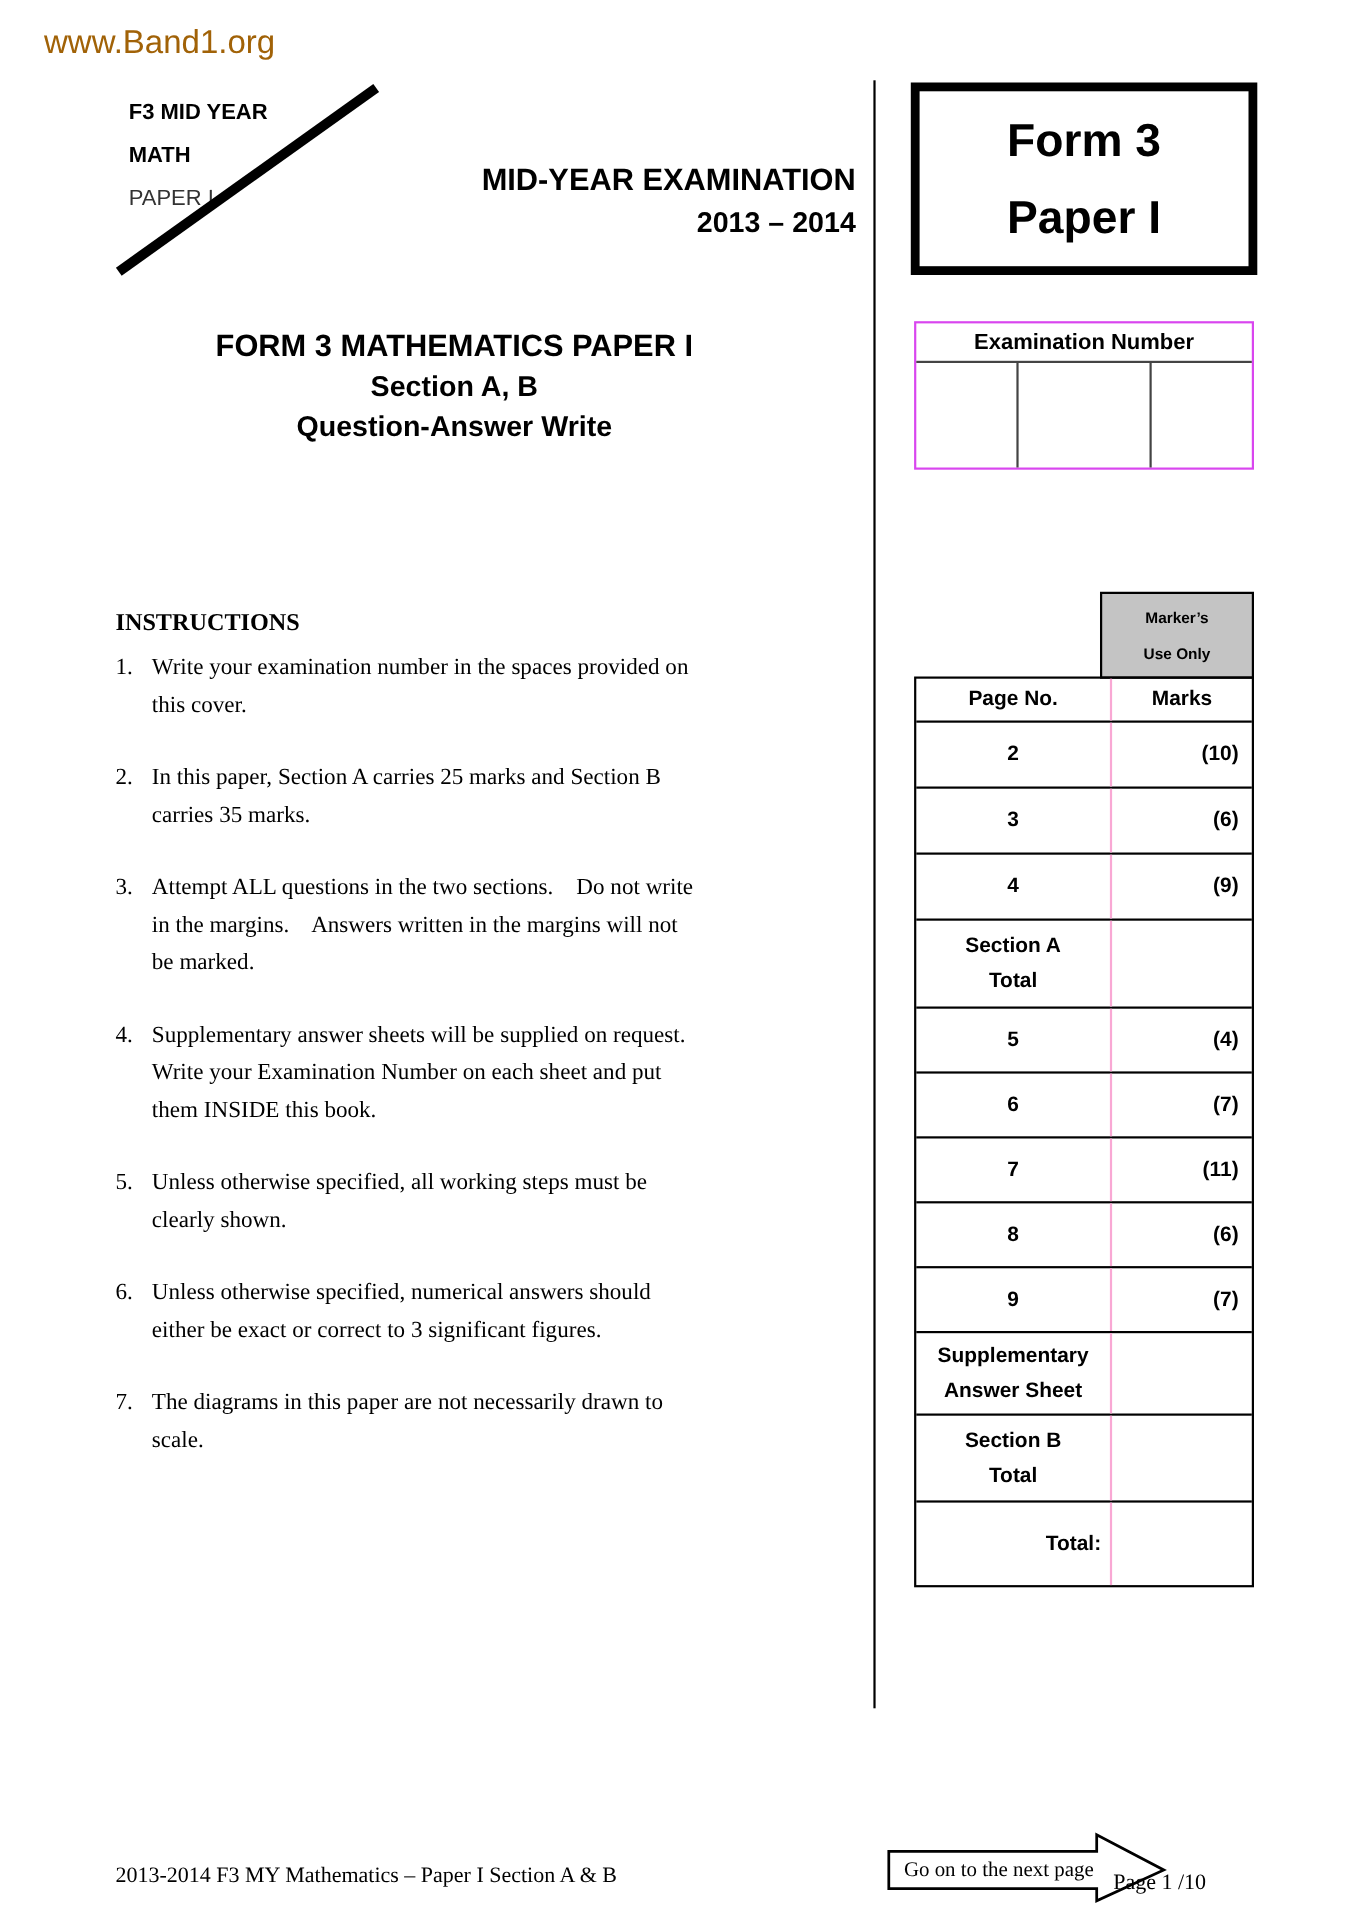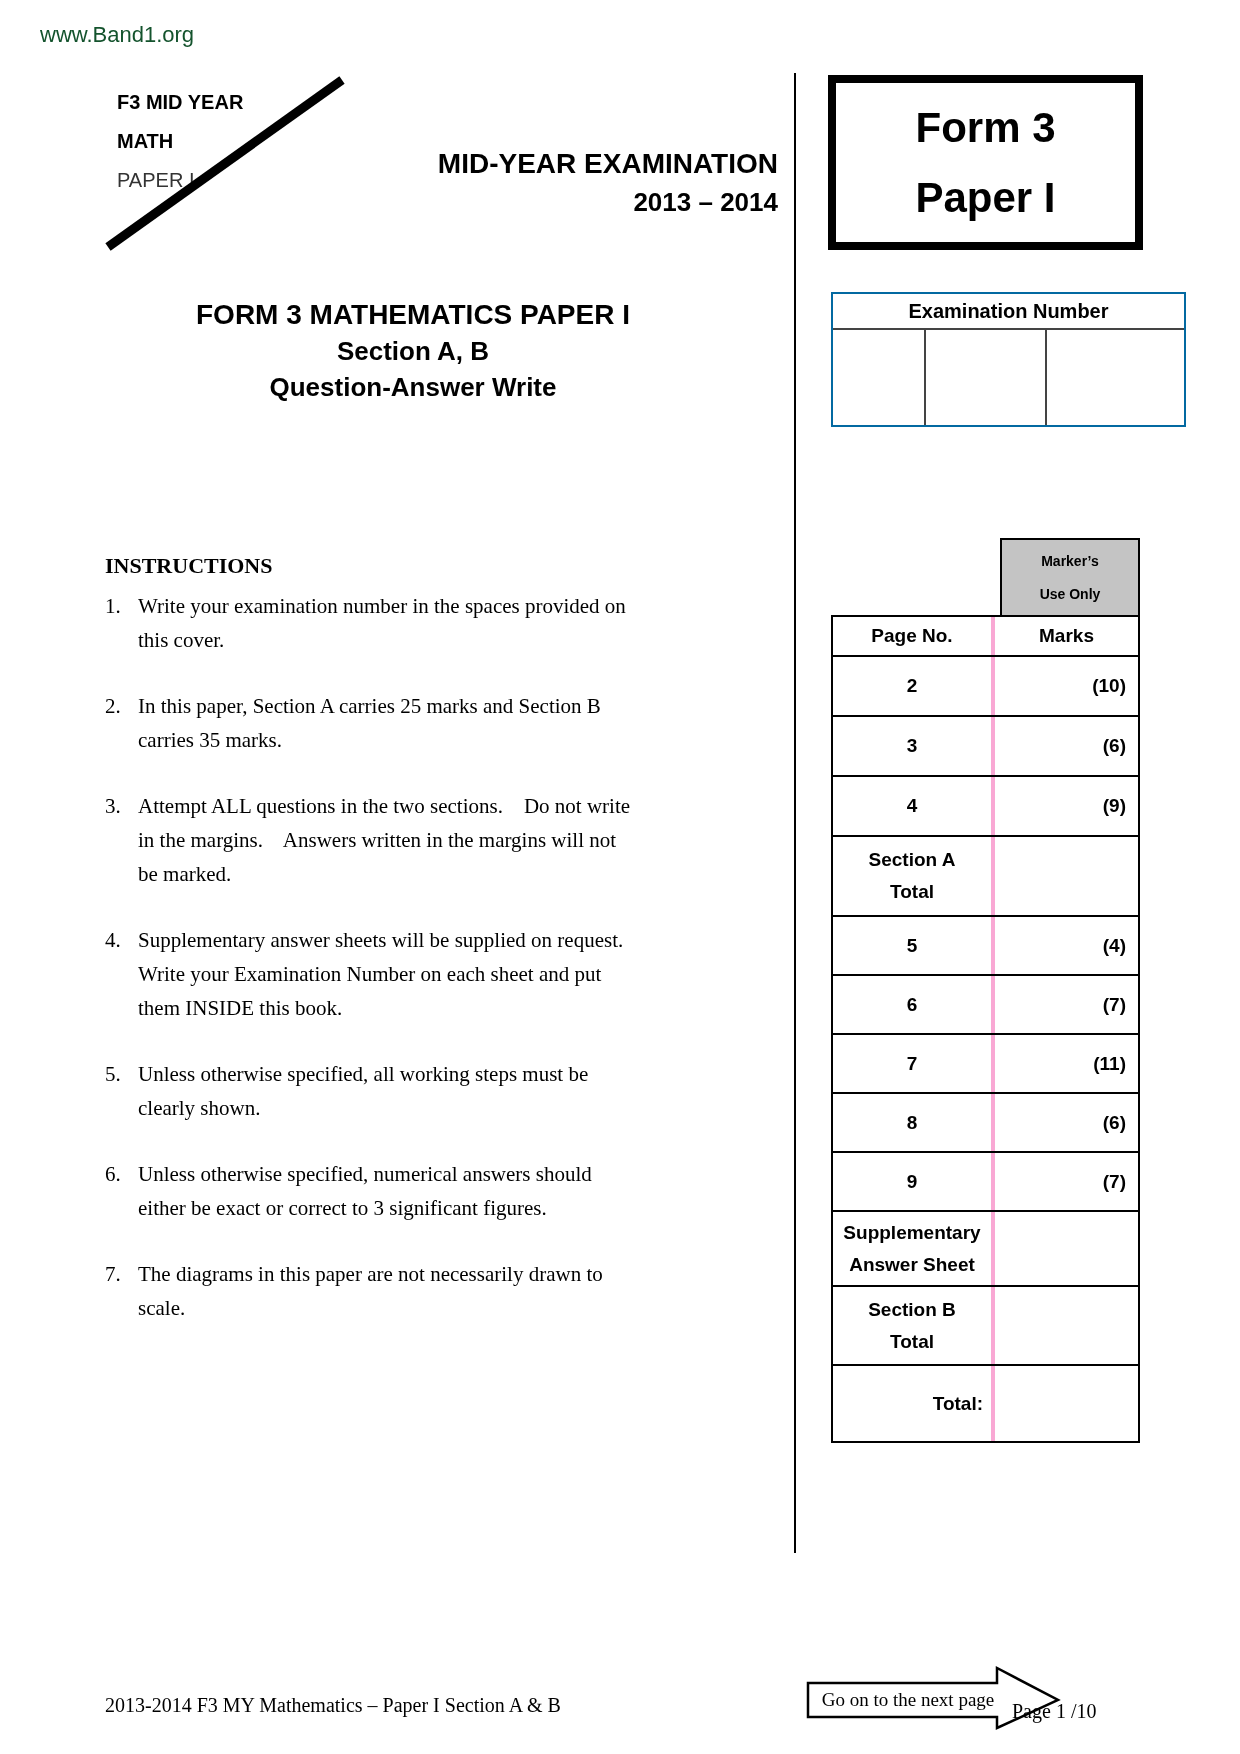--- a/index.html
+++ b/index.html
@@ -5,21 +5,21 @@
   html,body{margin:0;padding:0;background:#ffffff;}
   *{box-sizing:border-box;}
   .page{
     position:relative;width:1240px;height:1754px;background:#ffffff;
     font-family:"Liberation Serif", serif;color:#000;overflow:hidden;
   }
   .abs{position:absolute;}
   .sans{font-family:"Liberation Sans", sans-serif;}
 
   
-  .watermark{left:40px;top:22px;font-size:22px;color:#14532d;}
+  .watermark{left:40px;top:22px;font-size:30px;color:#a16207;}
 
   
   .stamp{left:117px;top:83px;font-weight:bold;font-size:20px;line-height:39px;color:#000;}
   .stamp .light{font-weight:400;color:#333;}
 
   
   .exam-title-block{left:308px;top:147px;width:470px;text-align:right;font-weight:bold;}
   .exam-title{font-size:28px;line-height:34px;}
   .exam-years{font-size:26px;line-height:30px;margin-top:6px;}
   .paper-title-block{left:103px;top:297px;width:620px;text-align:center;font-weight:bold;}
@@ -30,40 +30,40 @@
   .vdivider{left:794px;top:73px;width:2px;height:1480px;background:#000;}
 
   
   .form-badge{
     left:828px;top:75px;width:315px;height:175px;border:8px solid #000;
     display:flex;flex-direction:column;align-items:center;justify-content:center;
     font-weight:bold;font-size:42px;line-height:70px;text-align:center;
   }
 
   
-  .exam-num{left:831px;top:292px;width:355px;border:2px solid #0369a1;}
+  .exam-num{left:831px;top:292px;width:309px;border:2px solid #d946ef;}
   .exam-num .hd{height:36px;border-bottom:2px solid #444;display:flex;align-items:center;justify-content:center;
     font-weight:bold;font-size:20px;}
   .exam-num .cells{display:flex;height:95px;}
   .exam-num .cell{border-right:2px solid #444;}
   .exam-num .cell:last-child{border-right:none;}
   .c1{width:93px;} .c2{width:121px;} .c3{flex:1;}
 
   
   .marker-corner{
     left:1000px;top:538px;width:140px;height:79px;background:#c4c4c4;border:2px solid #000;
     display:flex;align-items:center;justify-content:center;text-align:center;
     font-weight:bold;font-size:14px;line-height:33px;white-space:pre-line;
   }
 
   
   .marker-table{left:831px;top:615px;width:309px;border:2px solid #000;font-weight:bold;font-size:19px;}
   .mrow{display:flex;border-bottom:2px solid #000;}
   .mrow:last-child{border-bottom:none;}
-  .pcell{width:162px;border-right:4px solid #f9a8d4;display:flex;align-items:center;justify-content:center;
+  .pcell{width:178px;border-right:2px solid #f9a8d4;display:flex;align-items:center;justify-content:center;
     text-align:center;white-space:pre-line;line-height:32px;}
   .mcell{flex:1;display:flex;align-items:center;justify-content:flex-end;padding-right:12px;}
   .mcell.center{justify-content:center;padding-right:0;}
   .pcell.right{justify-content:flex-end;padding-right:8px;}
   .h42{height:40px;} .h60{height:60px;} .h80{height:80px;} .h59{height:59px;}
   .h75{height:75px;} .h79{height:79px;} .h77{height:75px;}
 
   
   .instr-heading{left:105px;top:553px;font-weight:bold;font-size:22px;}
   .instr-list{left:105px;top:589px;width:640px;}

